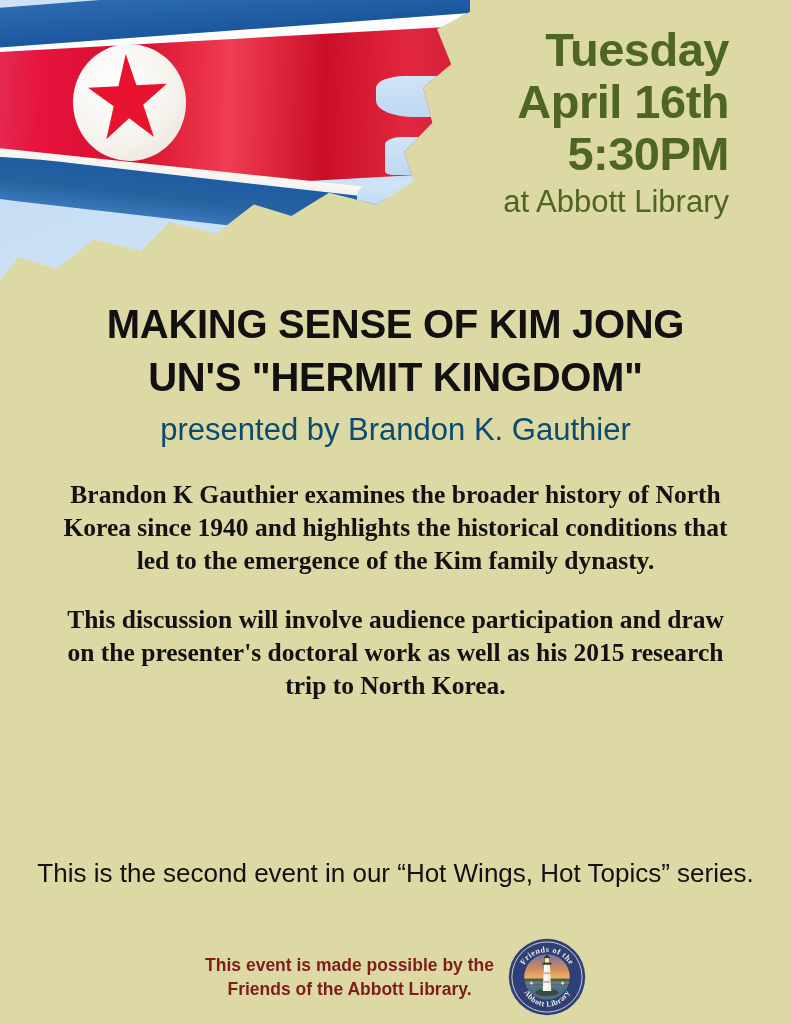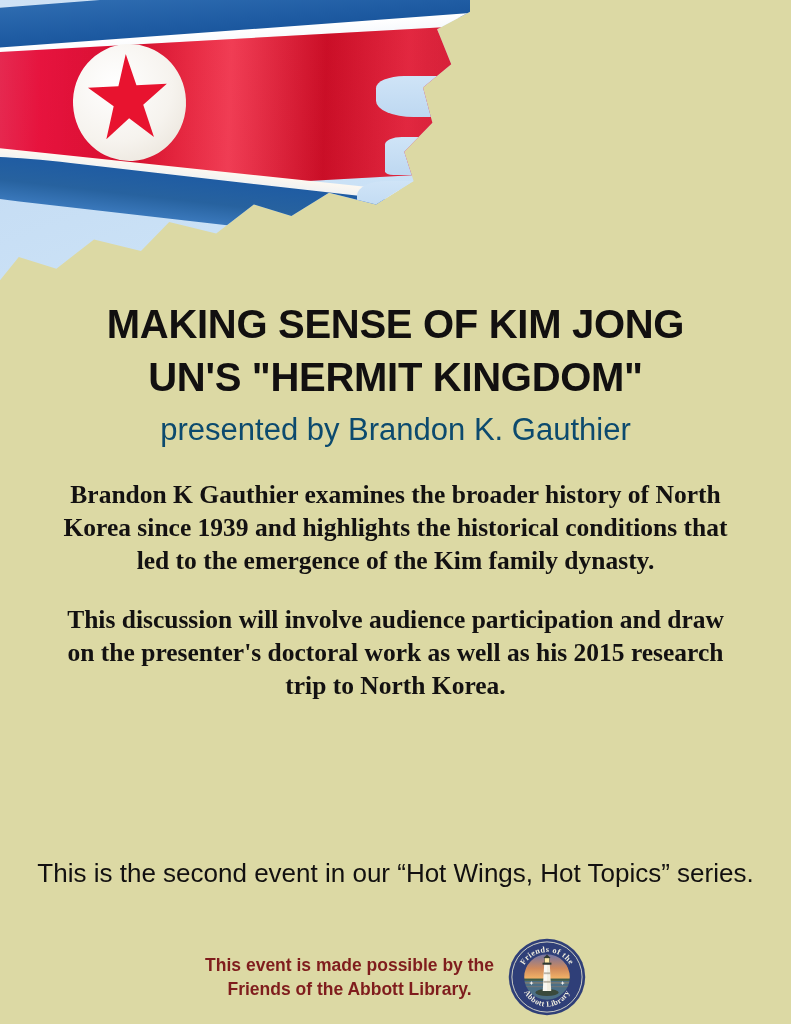--- a/index.html
+++ b/index.html
@@ -248,29 +248,35 @@
     <div class="flagband" id="band-red-shade"></div>
     <div class="flagband" id="band-white-bot"></div>
     <div class="flagband" id="band-blue-bot"></div>
     <div id="flag-disc"></div>
     <div id="flag-star"></div>
     <div class="sky-shard" id="shard-a"></div>
     <div class="sky-shard" id="shard-b"></div>
     <div class="sky-shard" id="shard-c"></div>
   </div>
 
+  <div id="date-block">
+    <div class="date-line-1">Tuesday</div>
+    <div class="date-line-2">April 16th</div>
+    <div class="date-line-3">5:30PM</div>
+    <div class="date-venue">at Abbott Library</div>
+  </div>
 
   <div id="title-block">
     <div class="title-line">MAKING SENSE OF KIM JONG</div>
     <div class="title-line">UN'S "HERMIT KINGDOM"</div>
     <div id="presenter-line">presented by Brandon K. Gauthier</div>
   </div>
 
   <div id="body-block">
-    <p class="body-para">Brandon K Gauthier examines the broader history of North Korea since 1939 and highlights the historical conditions that led to the emergence of the Kim family dynasty.</p>
+    <p class="body-para">Brandon K Gauthier examines the broader history of North Korea since 1940 and highlights the historical conditions that led to the emergence of the Kim family dynasty.</p>
     <p class="body-para">This discussion will involve audience participation and draw on the presenter's doctoral work as well as his 2015 research trip to North Korea.</p>
   </div>
 
   <div id="series-line">This is the second event in our “Hot Wings, Hot Topics” series.</div>
 
   <div id="footer-block">
     <div id="footer-text">
       <div>This event is made possible by the</div>
       <div>Friends of the Abbott Library.</div>
     </div>

